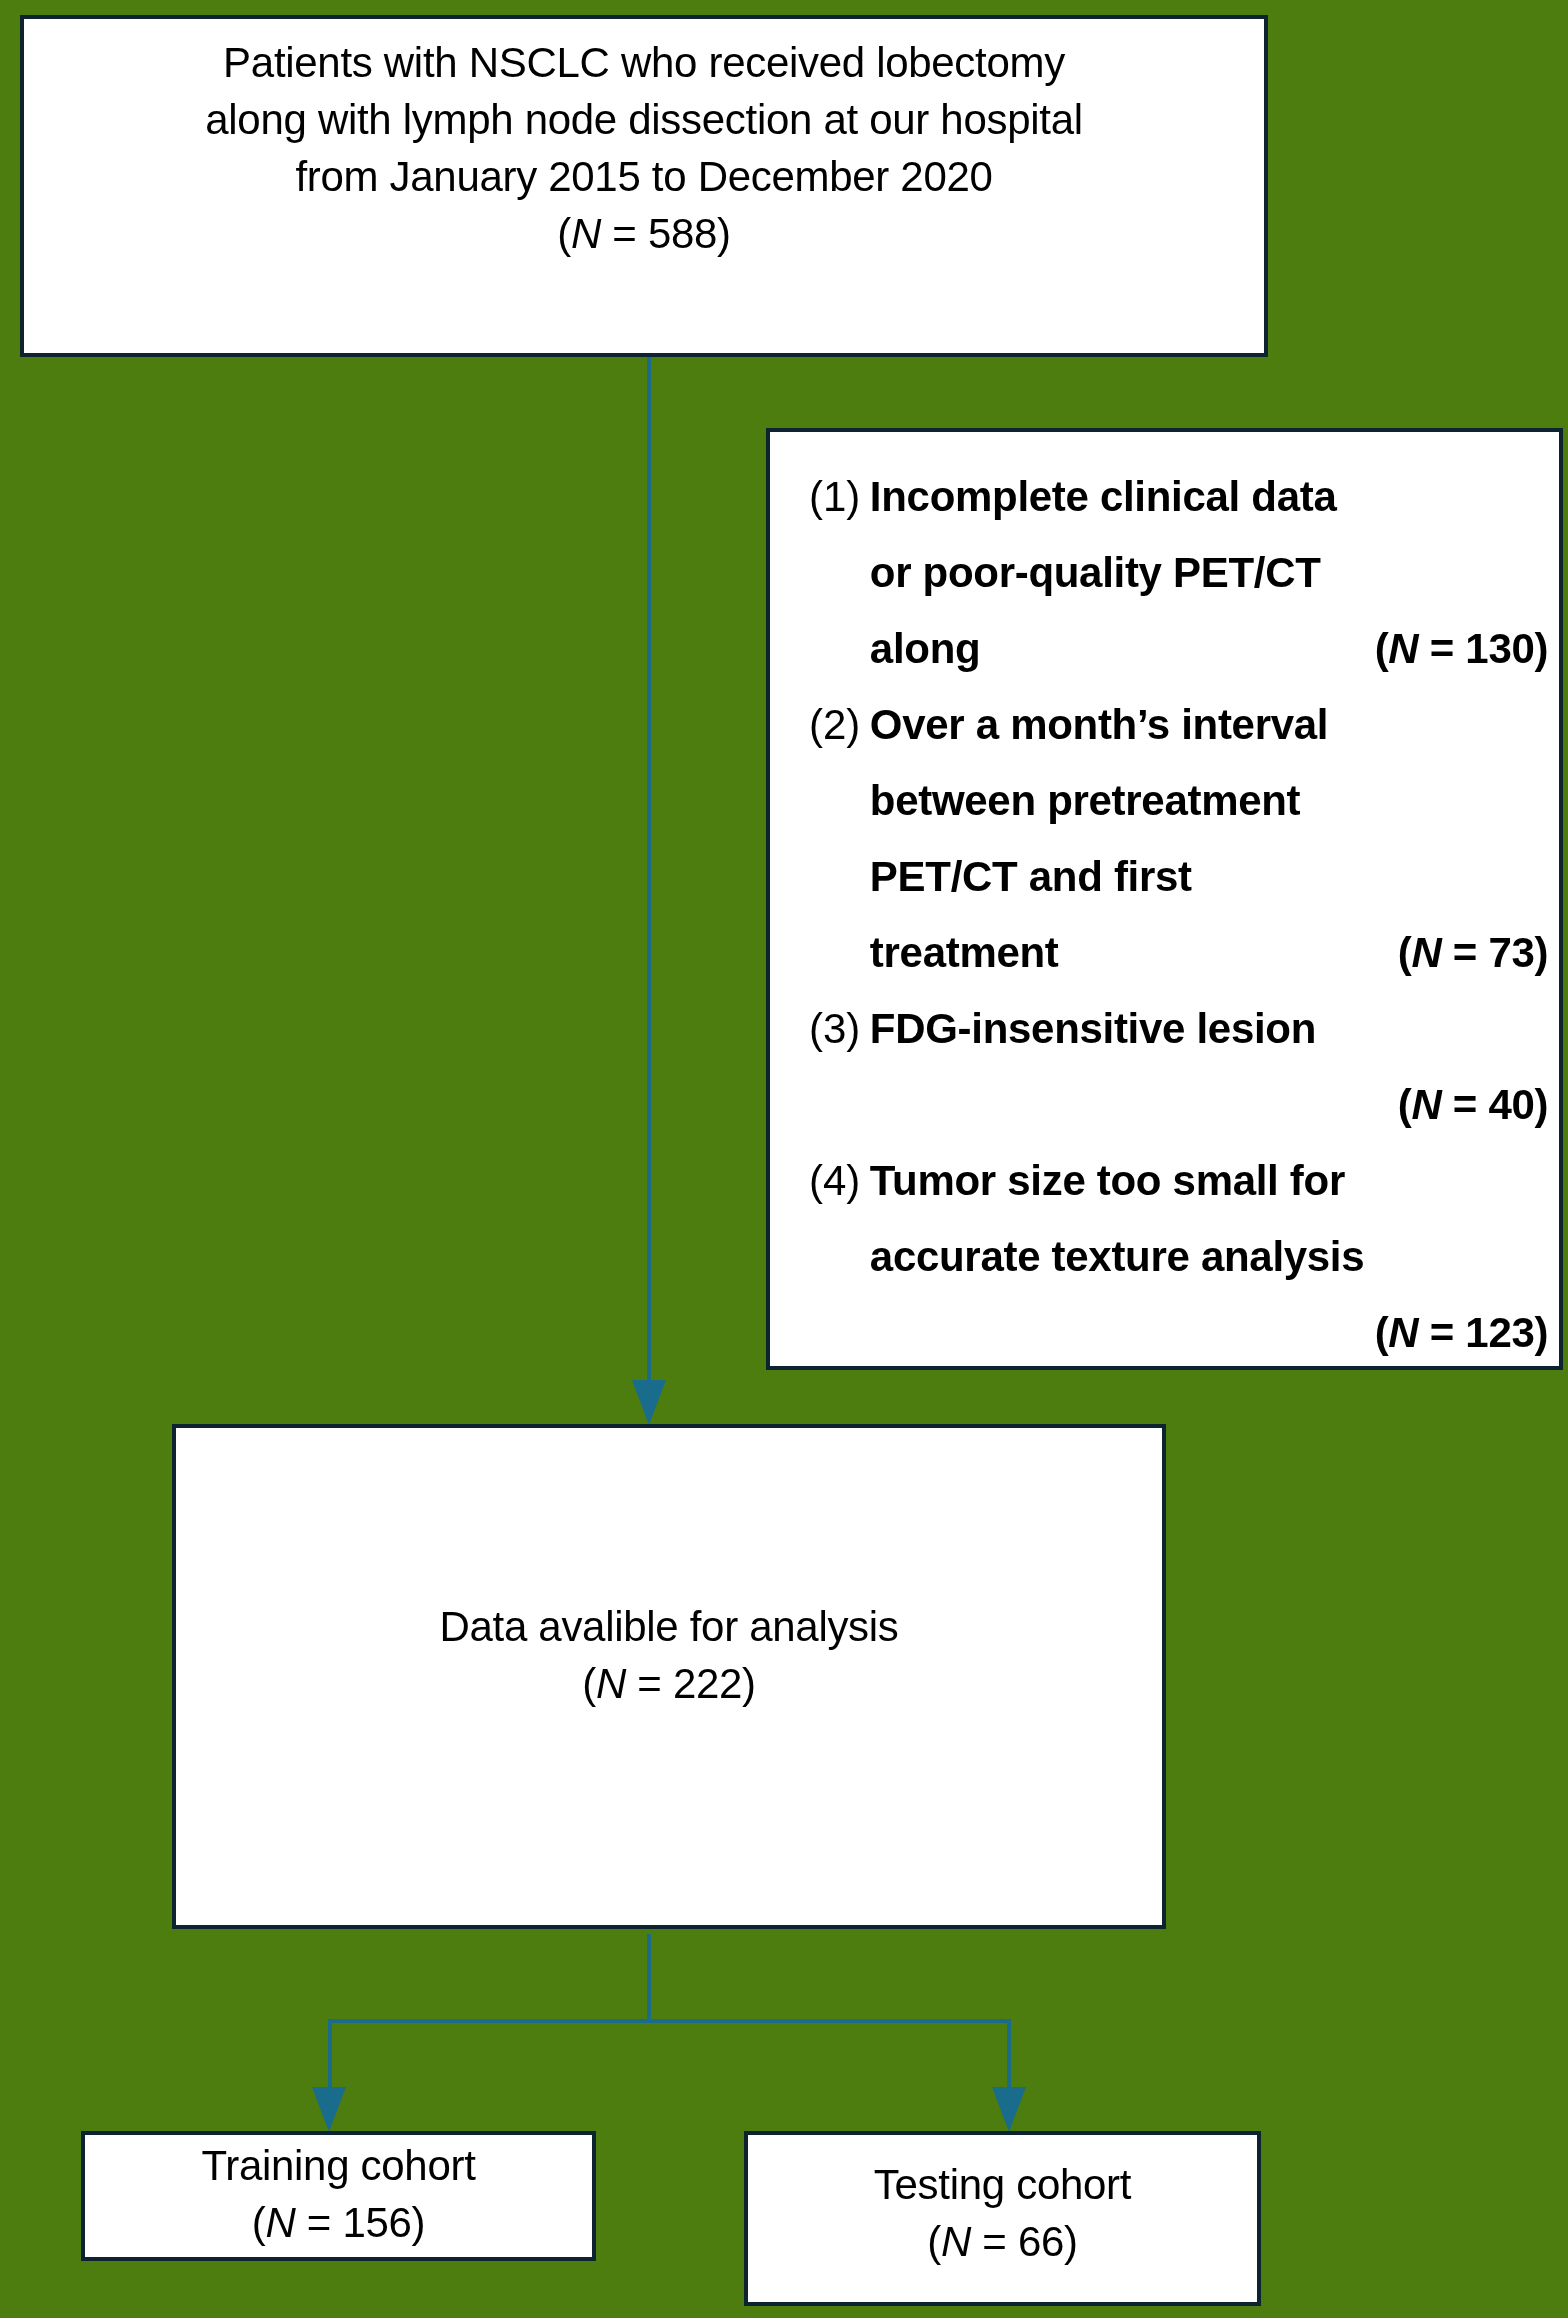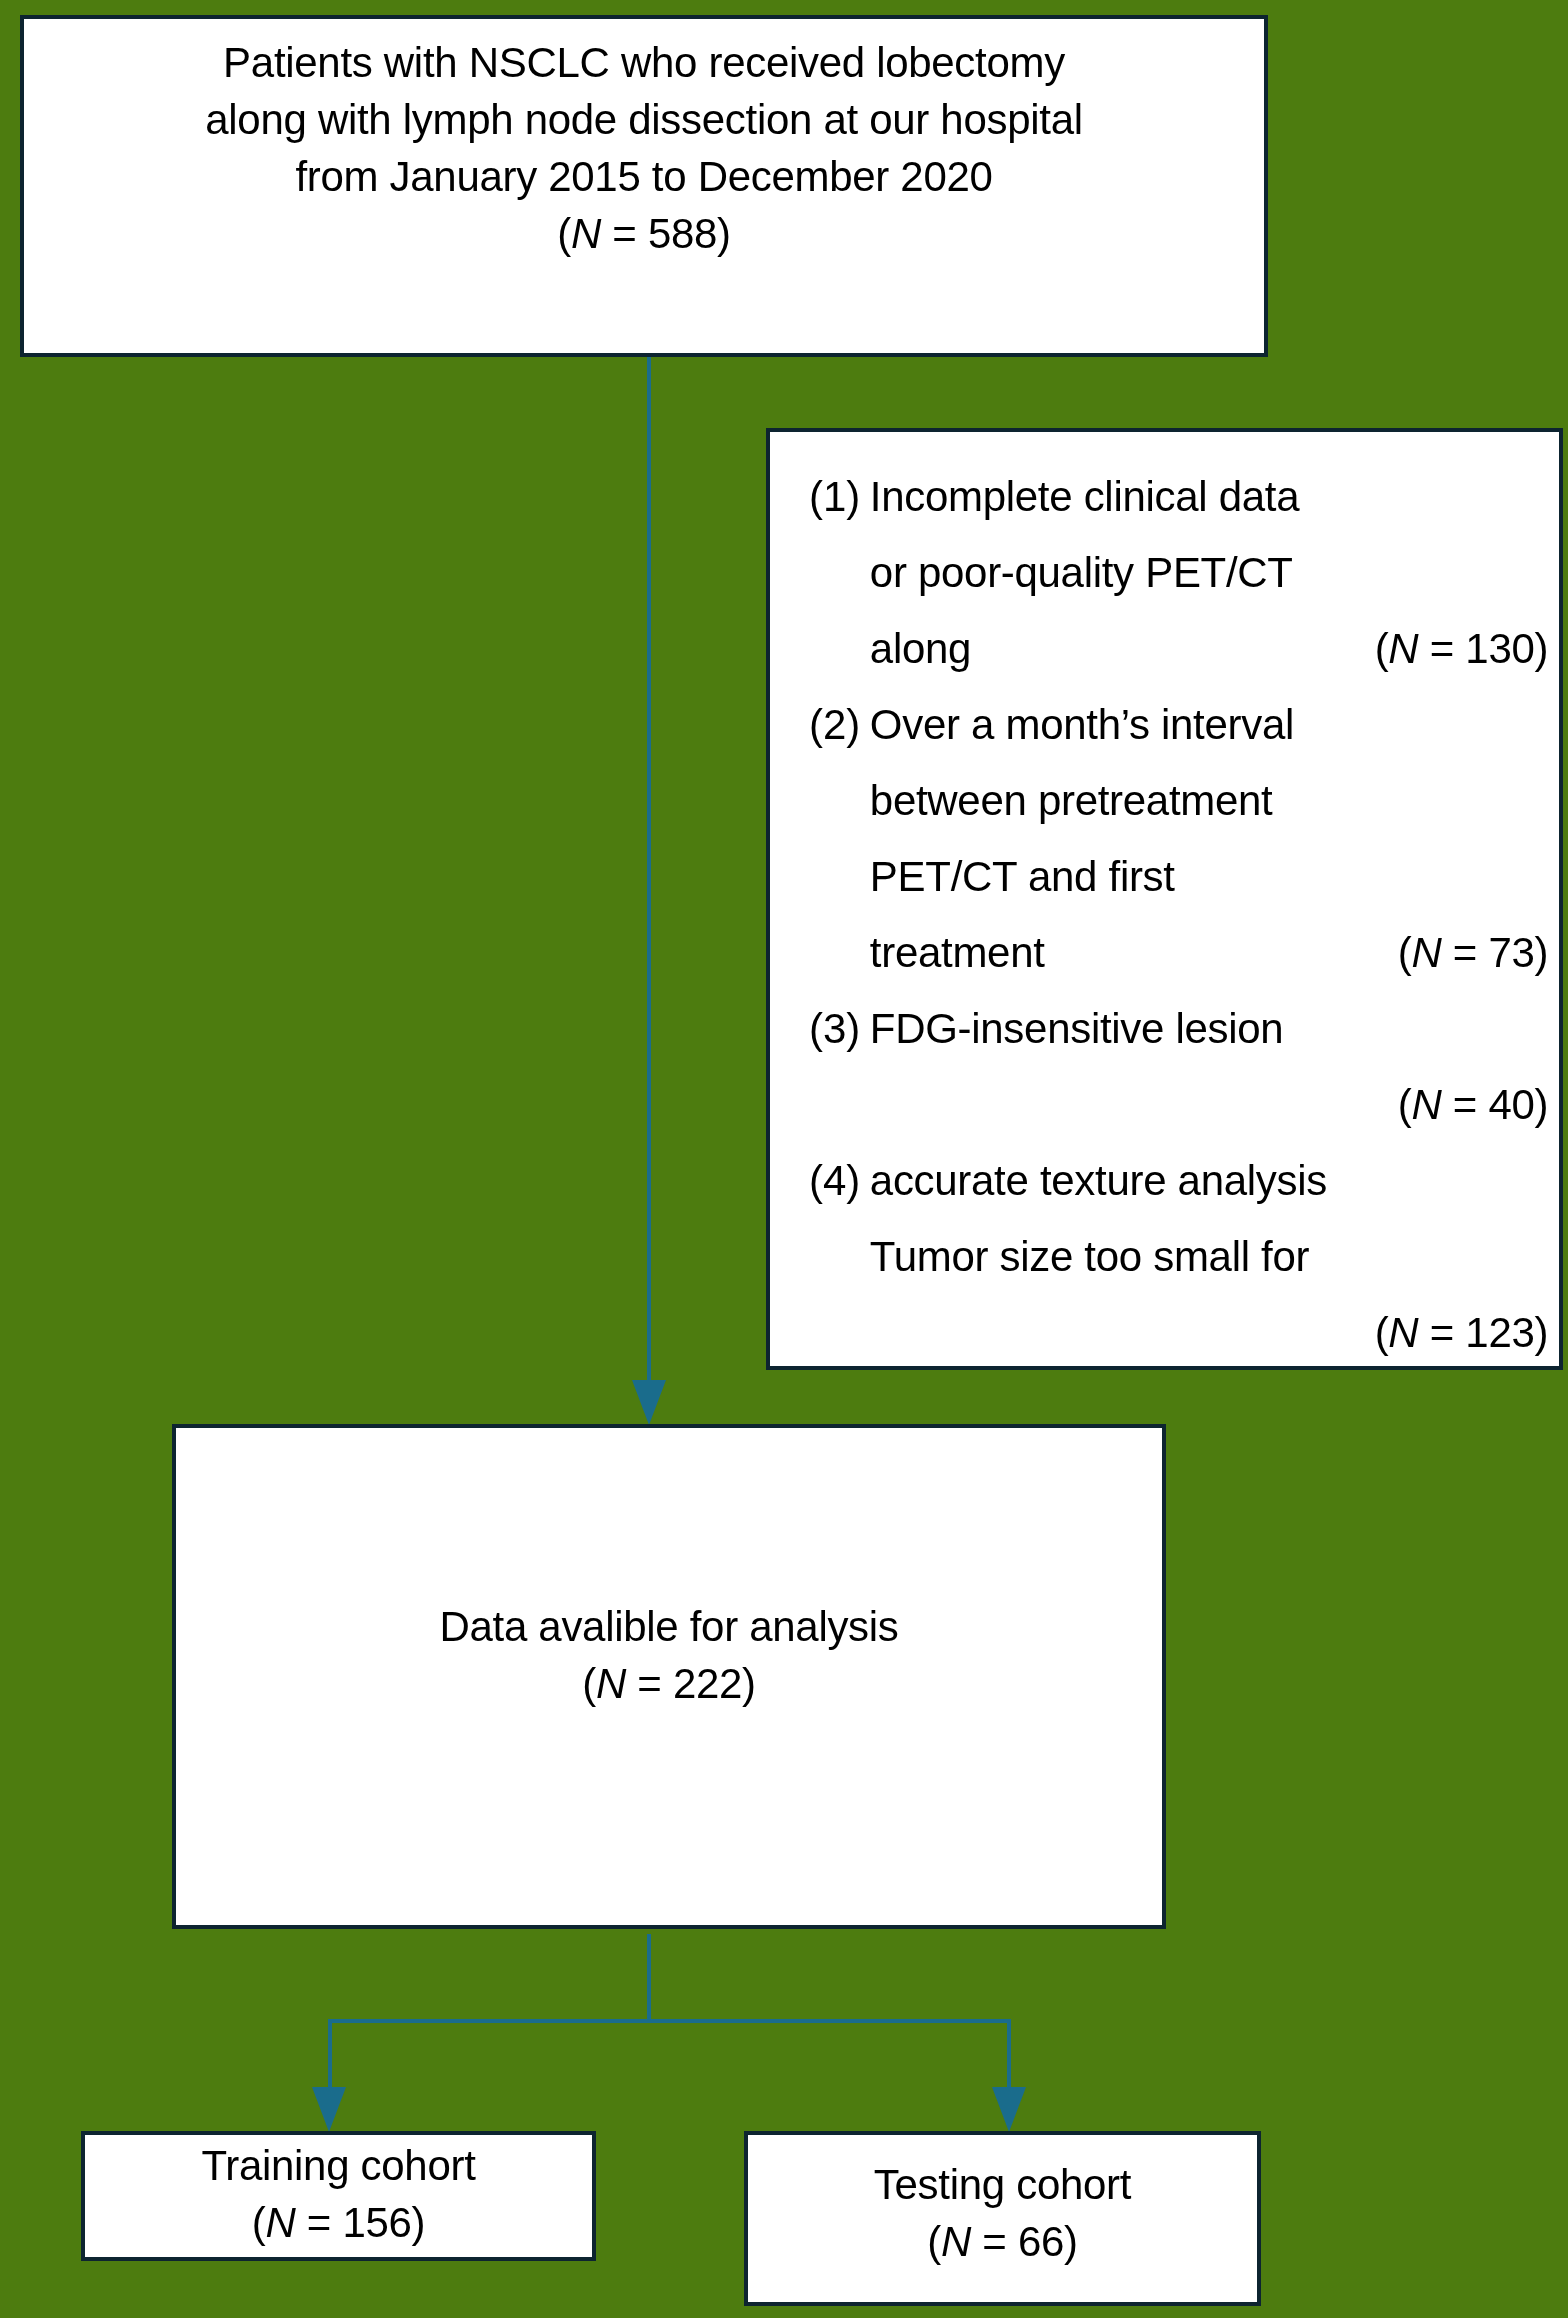--- a/index.html
+++ b/index.html
@@ -68,20 +68,21 @@
     font-size: 42px;
     line-height: 76px;
     color: #000;
     flex: 0 0 auto;
     white-space: nowrap;
     padding-right: 9.5px;
   }
   .excl-lines {
     flex: 1 1 auto;
     min-width: 0;
+    font-weight: bold;
   }
   .excl-line {
     font-size: 42px;
     line-height: 76px;
     color: #000;
     white-space: nowrap;
     display: flex;
     justify-content: space-between;
     letter-spacing: -0.3px;
   }
@@ -238,24 +239,24 @@
           <div class="excl-line right-only">
             <span class="cnt">(<span class="ital-n">N</span> = <span>40</span>)</span>
           </div>
         </div>
       </div>
 
       <div class="excl-item">
         <div class="excl-num">(4)</div>
         <div class="excl-lines">
           <div class="excl-line">
+              <span class="txt">Tumor size too small for</span>
+            </div>
+          <div class="excl-line">
               <span class="txt">accurate texture analysis</span>
-            </div>
-          <div class="excl-line">
-              <span class="txt">Tumor size too small for</span>
             </div>
           <div class="excl-line right-only">
             <span class="cnt">(<span class="ital-n">N</span> = <span>123</span>)</span>
           </div>
         </div>
       </div>
 
     </div>
   </div>
 

